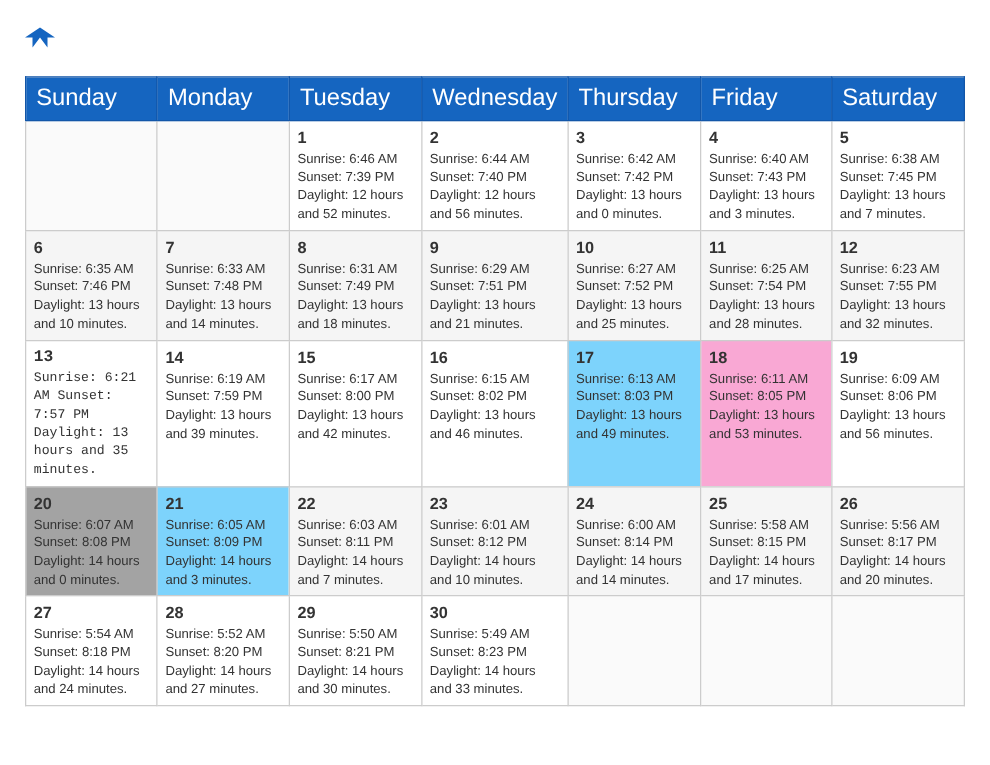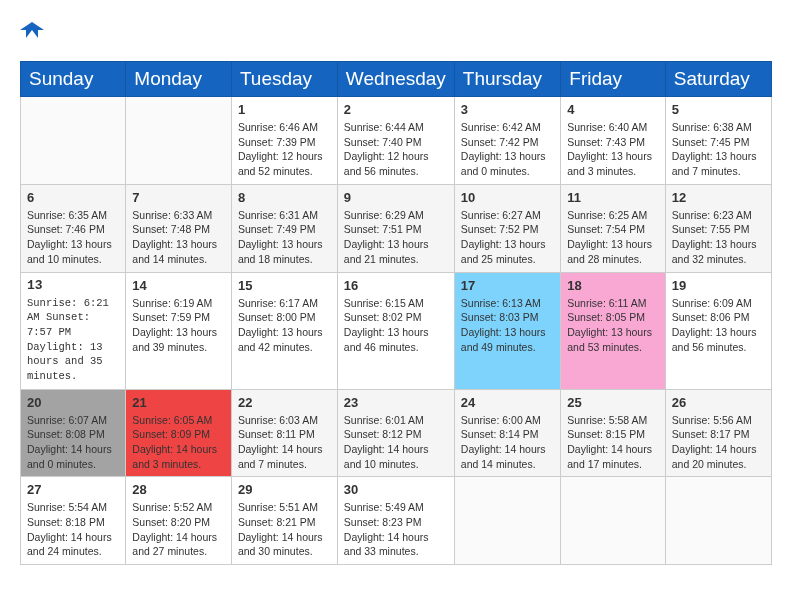--- a/index.html
+++ b/index.html
@@ -237,21 +237,21 @@
 Daylight: 13 hours and 56 minutes.</div>
         </td>
       </tr>
       <tr>
         <td style="background-color: #a3a3a3;">
           <span class="day-number">20</span>
           <div class="day-info">Sunrise: 6:07 AM
 Sunset: 8:08 PM
 Daylight: 14 hours and 0 minutes.</div>
         </td>
-        <td style="background-color: #ef4444;">
+        <td style="background-color: #7dd3fc;">
           <span class="day-number">21</span>
           <div class="day-info">Sunrise: 6:05 AM
 Sunset: 8:09 PM
 Daylight: 14 hours and 3 minutes.</div>
         </td>
         <td style="background-color: rgb(245, 245, 245);">
           <span class="day-number">22</span>
           <div class="day-info">Sunrise: 6:03 AM
 Sunset: 8:11 PM
 Daylight: 14 hours and 7 minutes.</div>
@@ -289,21 +289,21 @@
 Daylight: 14 hours and 24 minutes.</div>
         </td>
         <td style="background-color: rgb(255, 255, 255);">
           <span class="day-number">28</span>
           <div class="day-info">Sunrise: 5:52 AM
 Sunset: 8:20 PM
 Daylight: 14 hours and 27 minutes.</div>
         </td>
         <td style="background-color: rgb(255, 255, 255); margin-top: 11px;">
           <span class="day-number">29</span>
-          <div class="day-info">Sunrise: 5:51 AM
+          <div class="day-info">Sunrise: 5:50 AM
 Sunset: 8:21 PM
 Daylight: 14 hours and 30 minutes.</div>
         </td>
         <td style="background-color: rgb(255, 255, 255);">
           <span class="day-number">30</span>
           <div class="day-info">Sunrise: 5:49 AM
 Sunset: 8:23 PM
 Daylight: 14 hours and 33 minutes.</div>
         </td>
         <td class="empty" style="background-color: rgb(250, 250, 250);"></td>

